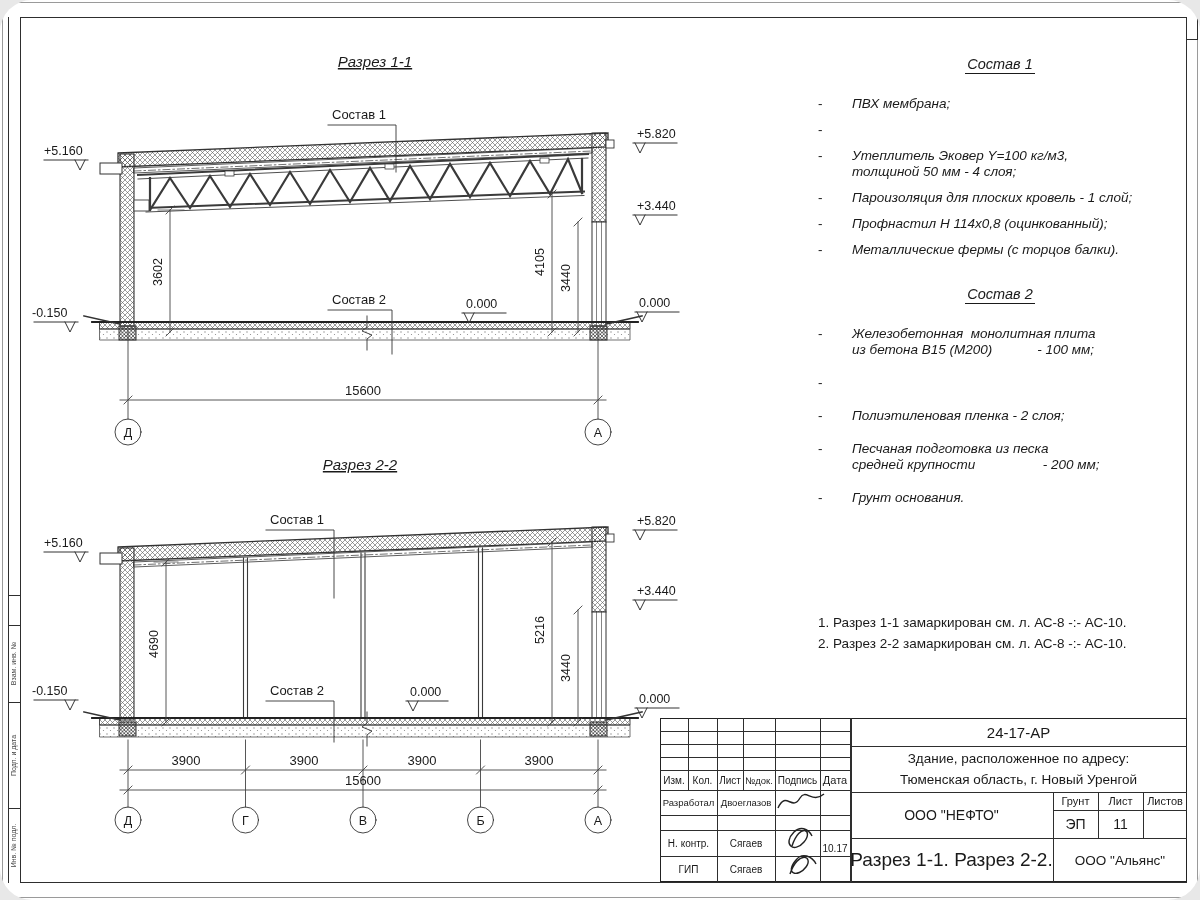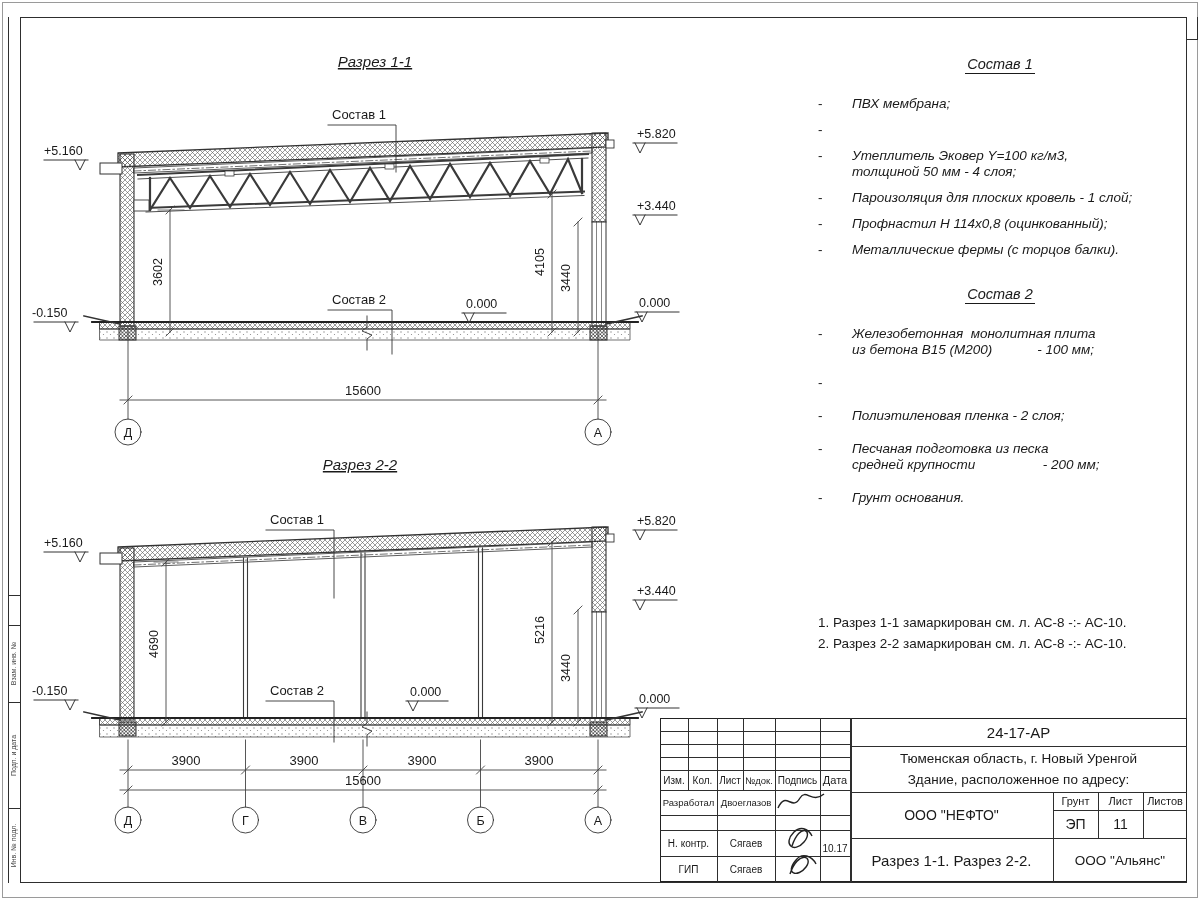--- a/index.html
+++ b/index.html
@@ -1,17 +1,17 @@
 <!DOCTYPE html>
 <html><head>
 <meta charset="utf-8">
 <style>
   html,body{margin:0;padding:0;background:#e8e8e8;}
   .sheet{position:relative;width:1200px;height:900px;background:#ffffff;overflow:hidden;
-         font-family:"Liberation Sans",sans-serif;color:#1a1a1a;}
+         font-family:"Liberation Sans",sans-serif;color:#1a1a1a;border-radius:32px;}
   .abs{position:absolute;}
   .outer-border{left:2px;top:2px;width:1194px;height:894px;border:1px solid #9a9a9a;}
   .frame{left:20px;top:17px;width:1167px;height:866px;border:1.6px solid #2e2e2e;box-sizing:border-box;}
   .hl{position:absolute;background:#2e2e2e;height:1px;}
   .vl{position:absolute;background:#2e2e2e;width:1px;}
   .corner-box{left:1187px;top:17px;width:10px;height:22px;border-bottom:1px solid #2e2e2e;border-right:1px solid #2e2e2e;}
   .strip-line{left:8px;width:1px;top:17px;height:866px;background:#2e2e2e;}
   .vert-cell{left:8px;width:12px;display:flex;align-items:center;justify-content:center;overflow:hidden;}
   .vert-cell span{transform:rotate(-90deg);white-space:nowrap;font-size:7px;color:#444;}
   
@@ -332,22 +332,22 @@
   <div class="hl" style="left:850px;top:746px;width:337px"></div>
   <div class="hl" style="left:850px;top:792px;width:337px"></div>
   <div class="hl" style="left:850px;top:838px;width:337px"></div>
   <div class="hl" style="left:1053px;top:810px;width:134px"></div>
   <div class="vl" style="left:1053px;top:792px;height:90px"></div>
   <div class="vl" style="left:1098px;top:792px;height:46px"></div>
   <div class="vl" style="left:1143px;top:792px;height:46px"></div>
 
   <div class="tb-text" style="left:850px;top:718px;width:337px;height:28px;font-size:15px">24-17-АР</div>
   <div class="abs" style="left:850px;top:748px;width:337px;height:44px;text-align:center;font-size:13.5px;line-height:21px">
+    <div>Здание, расположенное по адресу:</div>
     <div>Тюменская область, г. Новый Уренгой</div>
-    <div>Здание, расположенное по адресу:</div>
   </div>
   <div class="tb-text" style="left:660px;top:770px;width:28px;height:20px;font-size:10px">Изм.</div>
   <div class="tb-text" style="left:688px;top:770px;width:29px;height:20px;font-size:10px">Кол.</div>
   <div class="tb-text" style="left:717px;top:770px;width:26px;height:20px;font-size:10px">Лист</div>
   <div class="tb-text" style="left:743px;top:770px;width:32px;height:20px;font-size:9.5px">№док.</div>
   <div class="tb-text" style="left:775px;top:770px;width:45px;height:20px;font-size:10px">Подпись</div>
   <div class="tb-text" style="left:820px;top:770px;width:30px;height:20px;font-size:11px">Дата</div>
   <div class="tb-text" style="left:660px;top:790px;width:57px;height:25px;font-size:9.5px">Разработал</div>
   <div class="tb-text" style="left:717px;top:790px;width:58px;height:25px;font-size:9.5px">Двоеглазов</div>
   <div class="tb-text" style="left:820px;top:836px;width:30px;height:25px;font-size:10px">10.17</div>
@@ -355,21 +355,21 @@
   <div class="tb-text" style="left:717px;top:830px;width:58px;height:26px;font-size:10px">Сягаев</div>
   <div class="tb-text" style="left:660px;top:856px;width:57px;height:26px;font-size:10px">ГИП</div>
   <div class="tb-text" style="left:717px;top:856px;width:58px;height:26px;font-size:10px">Сягаев</div>
   <div class="tb-text" style="left:850px;top:792px;width:203px;height:46px;font-size:14px">ООО "НЕФТО"</div>
   <div class="tb-text" style="left:1053px;top:792px;width:45px;height:18px;font-size:11px">Грунт</div>
   <div class="tb-text" style="left:1098px;top:792px;width:45px;height:18px;font-size:11px">Лист</div>
   <div class="tb-text" style="left:1143px;top:792px;width:44px;height:18px;font-size:11px">Листов</div>
   <div class="tb-text" style="left:1053px;top:810px;width:45px;height:28px;font-size:14px">ЭП</div>
   <div class="tb-text" style="left:1098px;top:810px;width:45px;height:28px;font-size:14px">11</div>
   <div class="tb-text" style="left:1143px;top:810px;width:44px;height:28px;font-size:14px"></div>
-  <div class="tb-text" style="left:850px;top:838px;width:203px;height:44px;font-size:15px">Разрез 1-1. Разрез 2-2.</div>
+  <div class="tb-text" style="left:850px;top:838px;width:203px;height:44px;font-size:19px">Разрез 1-1. Разрез 2-2.</div>
   <div class="tb-text" style="left:1053px;top:838px;width:134px;height:44px;font-size:13.5px">ООО "Альянс"</div>
 
   <svg class="abs" style="left:770px;top:782px" width="60" height="100" viewBox="0 0 60 100">
     <path d="M8,26 C16,8 22,30 30,16 C36,6 42,22 54,12" fill="none" stroke="#222" stroke-width="1.4"></path>
     <path d="M22,64 C30,40 44,48 34,60 C24,72 12,62 24,50 C30,44 38,46 42,54" fill="none" stroke="#222" stroke-width="1.4"></path>
     <path d="M20,92 C28,68 44,74 36,85 C28,96 14,92 26,78 C32,70 42,74 46,82" fill="none" stroke="#222" stroke-width="1.4"></path>
   </svg>
 
 </div>
 

